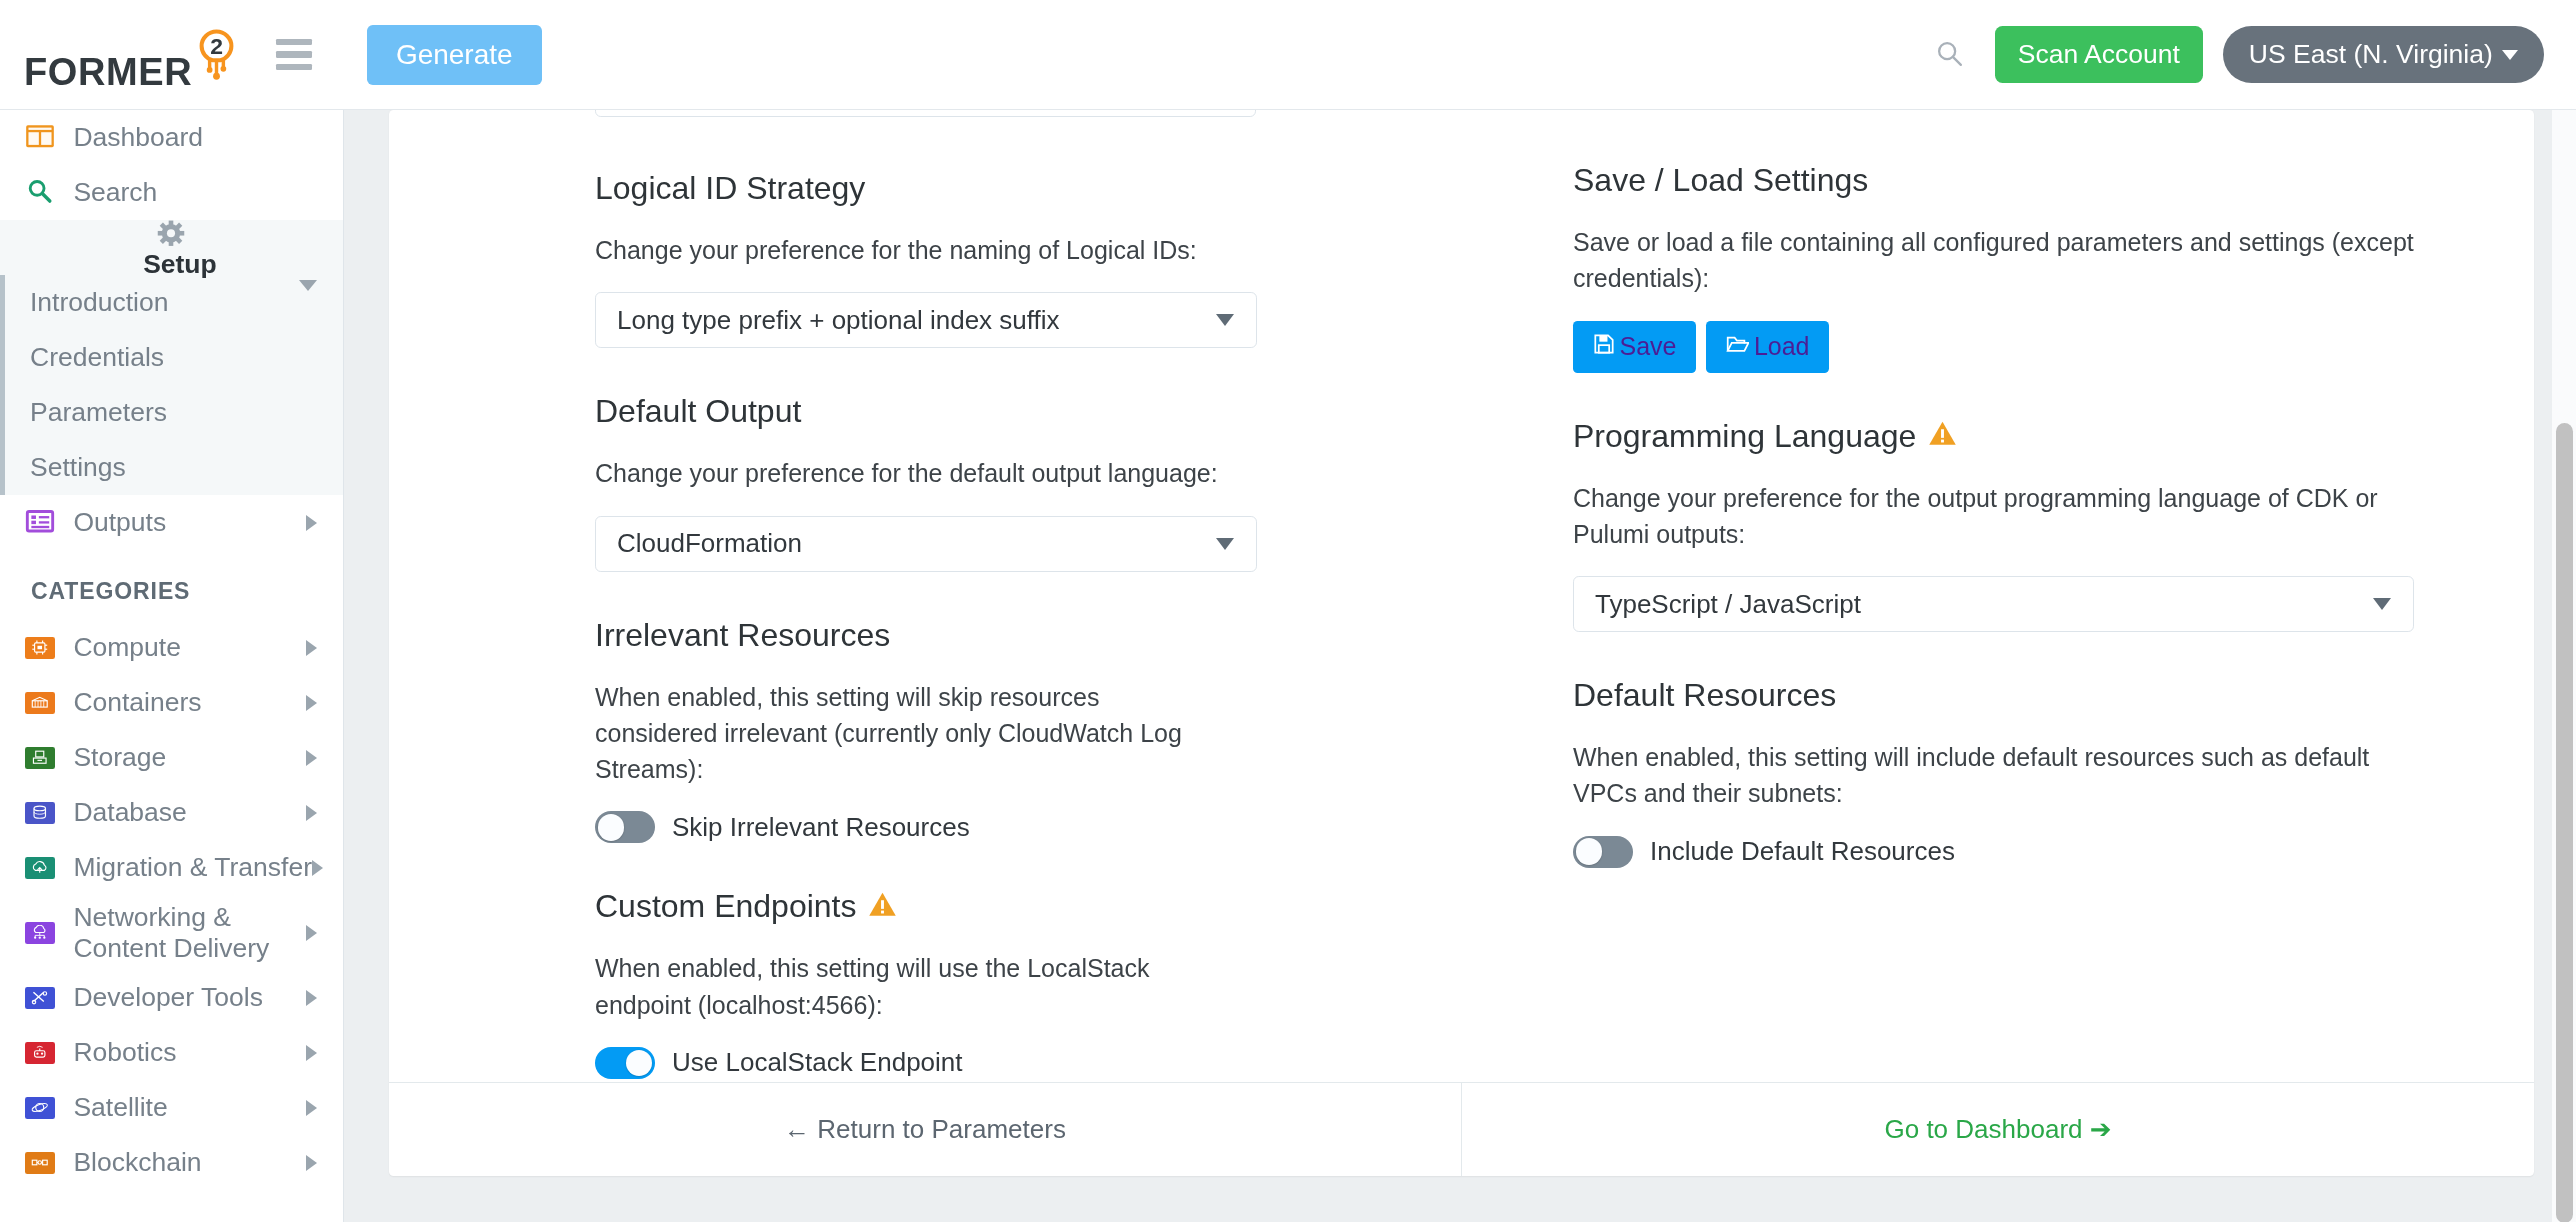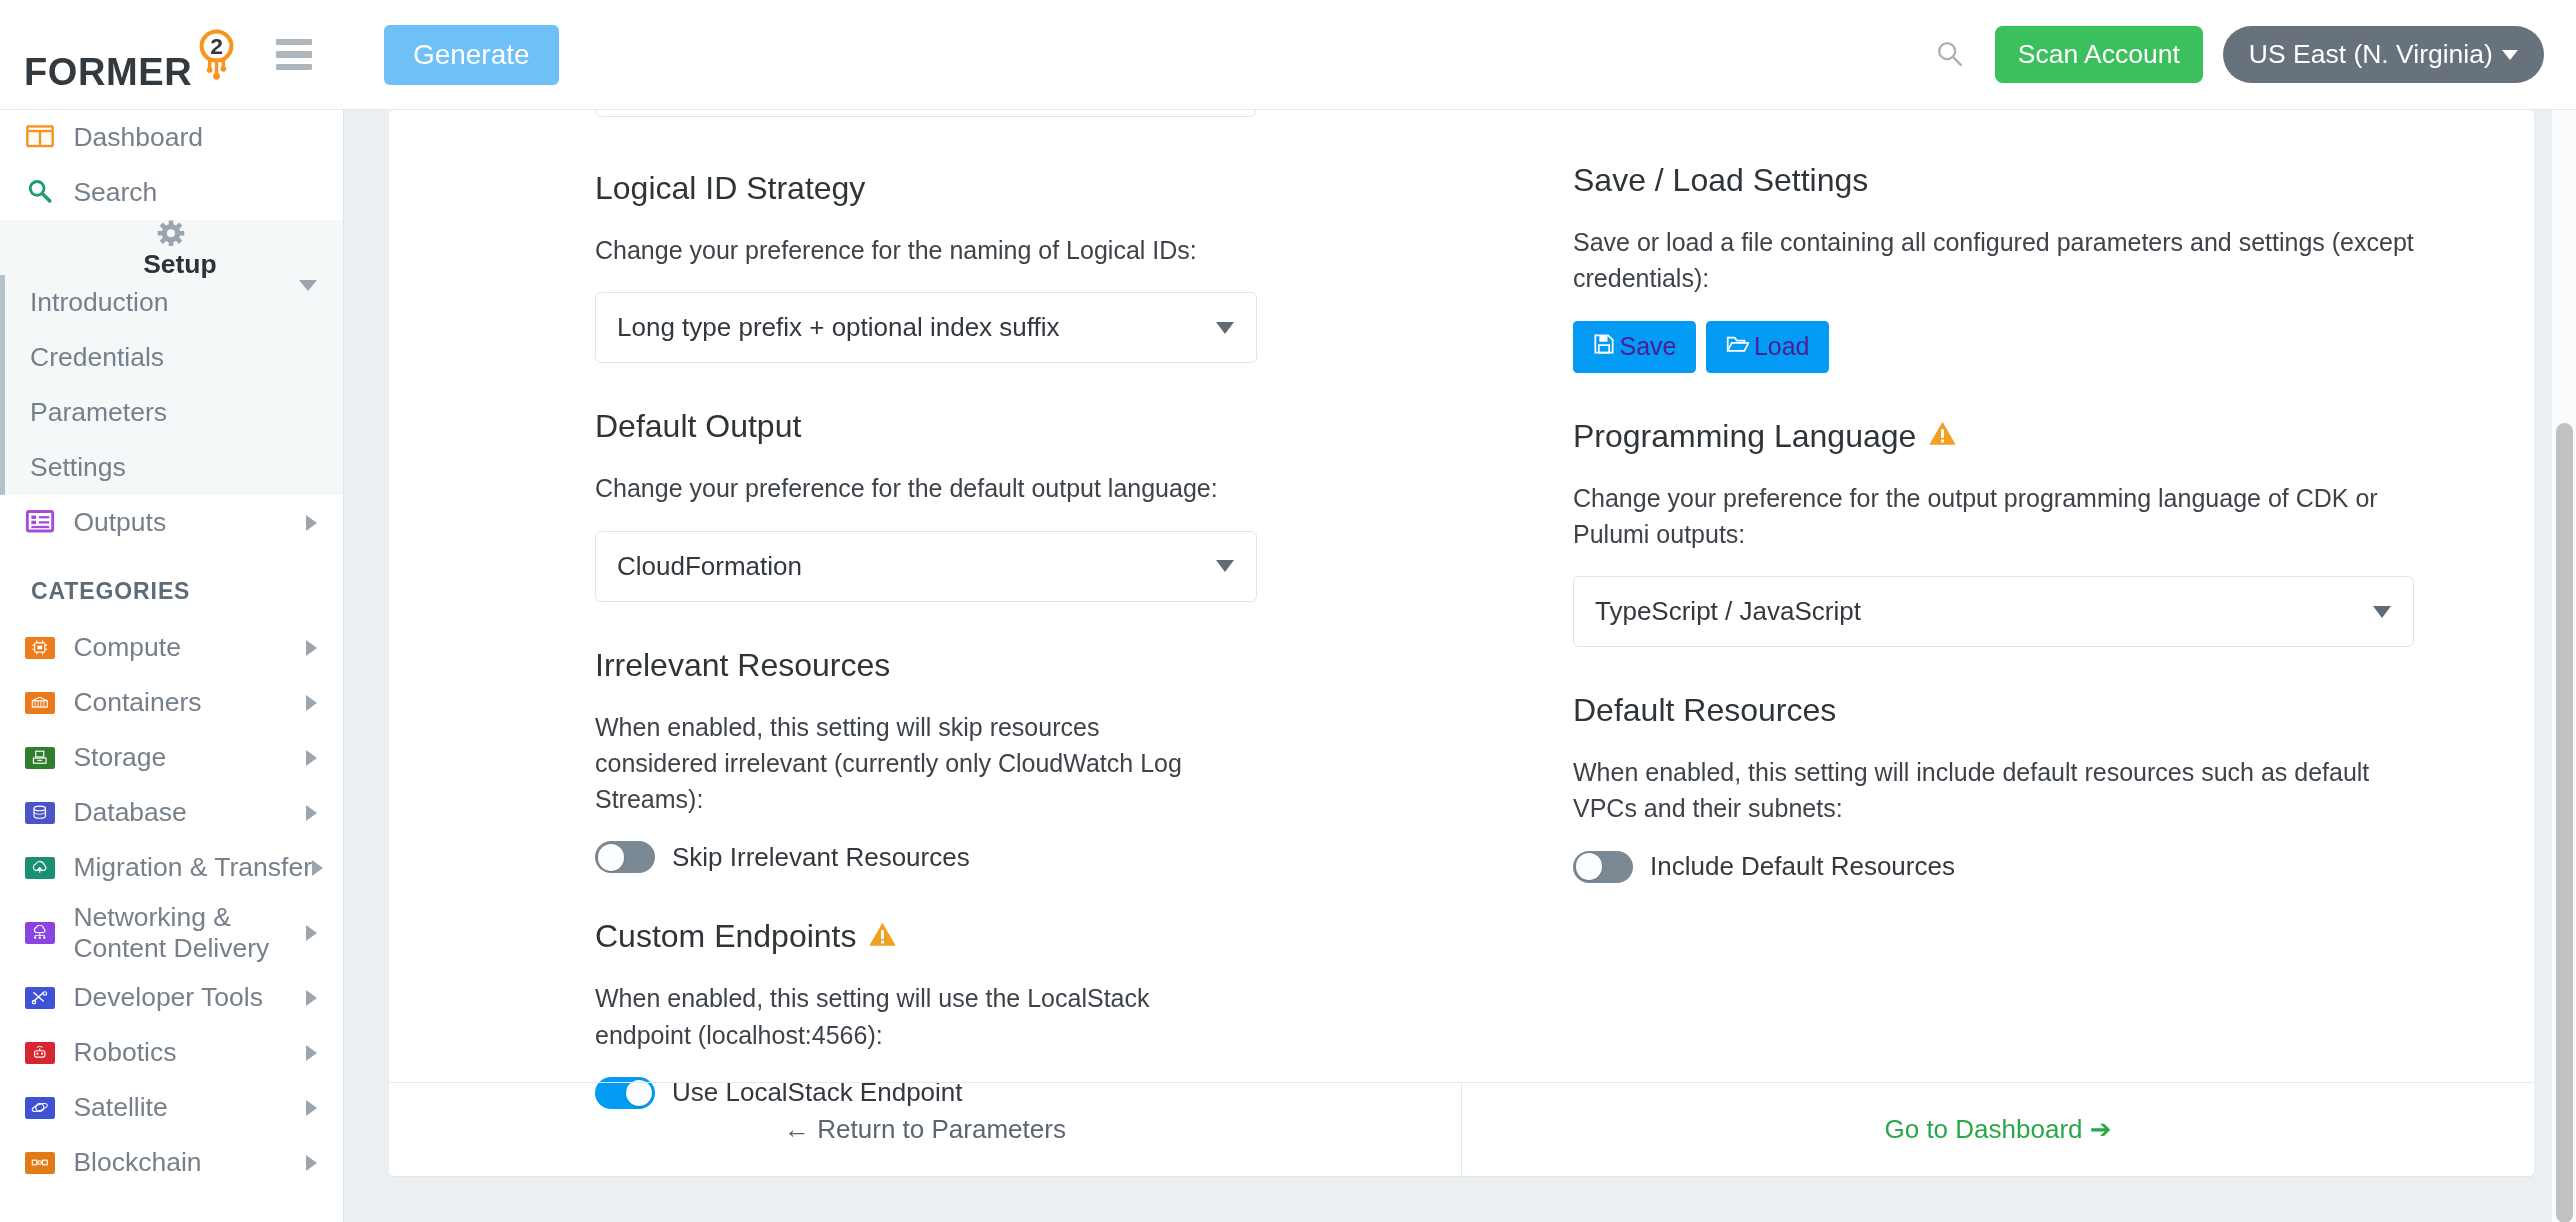--- a/index.html
+++ b/index.html
@@ -29,21 +29,21 @@
   .brand-cloud svg { display: block; }
 
   .hamburger { margin-left: 32px; width: 36px; cursor: pointer; }
   .hamburger span {
     display: block; height: 6.3px; background: #aeb6bd; border-radius: 1.2px;
     margin-bottom: 6.3px;
   }
   .hamburger span:last-child { margin-bottom: 0; }
 
   .generate-btn {
-    margin-left: 72px;
+    margin-left: 55px;
     background: #6fc0f7; color: #ffffff;
     border: none; border-radius: 5.8px;
     font-family: "Liberation Sans", sans-serif;
     font-size: 28px; padding: 14px 29px;
     cursor: pointer;
   }
 
   .header-right {
     margin-left: auto; display: flex; align-items: center; margin-right: 32px;
   }
@@ -130,21 +130,21 @@
   .sec-title {
     font-size: 32px; color: #2e3438; font-weight: 400;
     display: flex; align-items: center; gap: 11.5px;
     margin-bottom: 25px; white-space: nowrap;
   }
   .sec-desc {
     font-size: 25px; color: #3d4348; line-height: 1.45;
     margin-bottom: 24px;
   }
   .sel-box {
-    width: 662px; height: 71px;
+    width: 662px; height: 56px;
     border: 1.7px solid #dde4ea; border-radius: 5.8px; background: #fff;
     display: flex; align-items: center; justify-content: space-between;
     padding: 0 22px 0 21px; cursor: pointer;
   }
   .sel-box.wide { width: 841px; margin-top: 11px; }
   .sel-box .sel-val { font-size: 26px; color: #32383d; }
   .sel-caret {
     width: 0; height: 0; border-left: 9.8px solid transparent;
     border-right: 9.8px solid transparent; border-top: 12px solid #5f6b76;
   }

